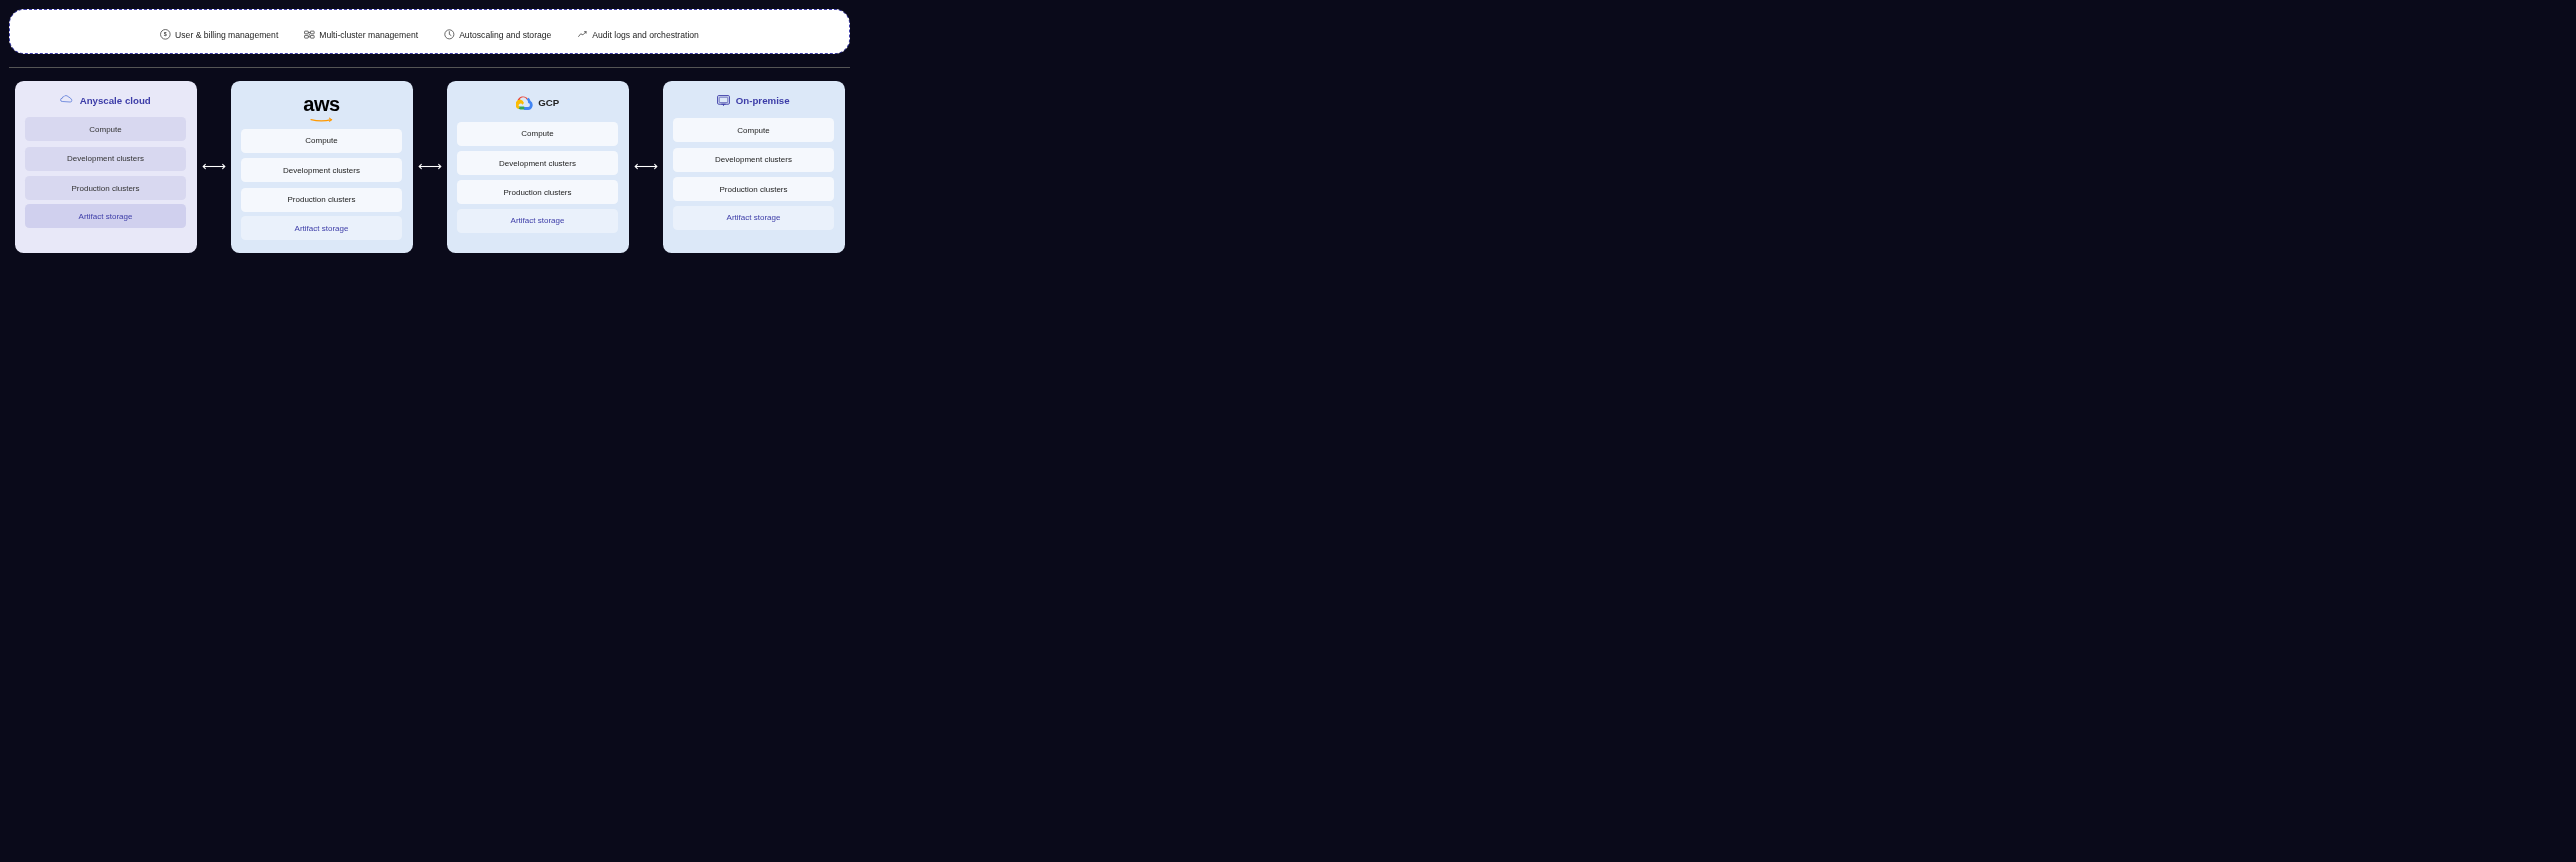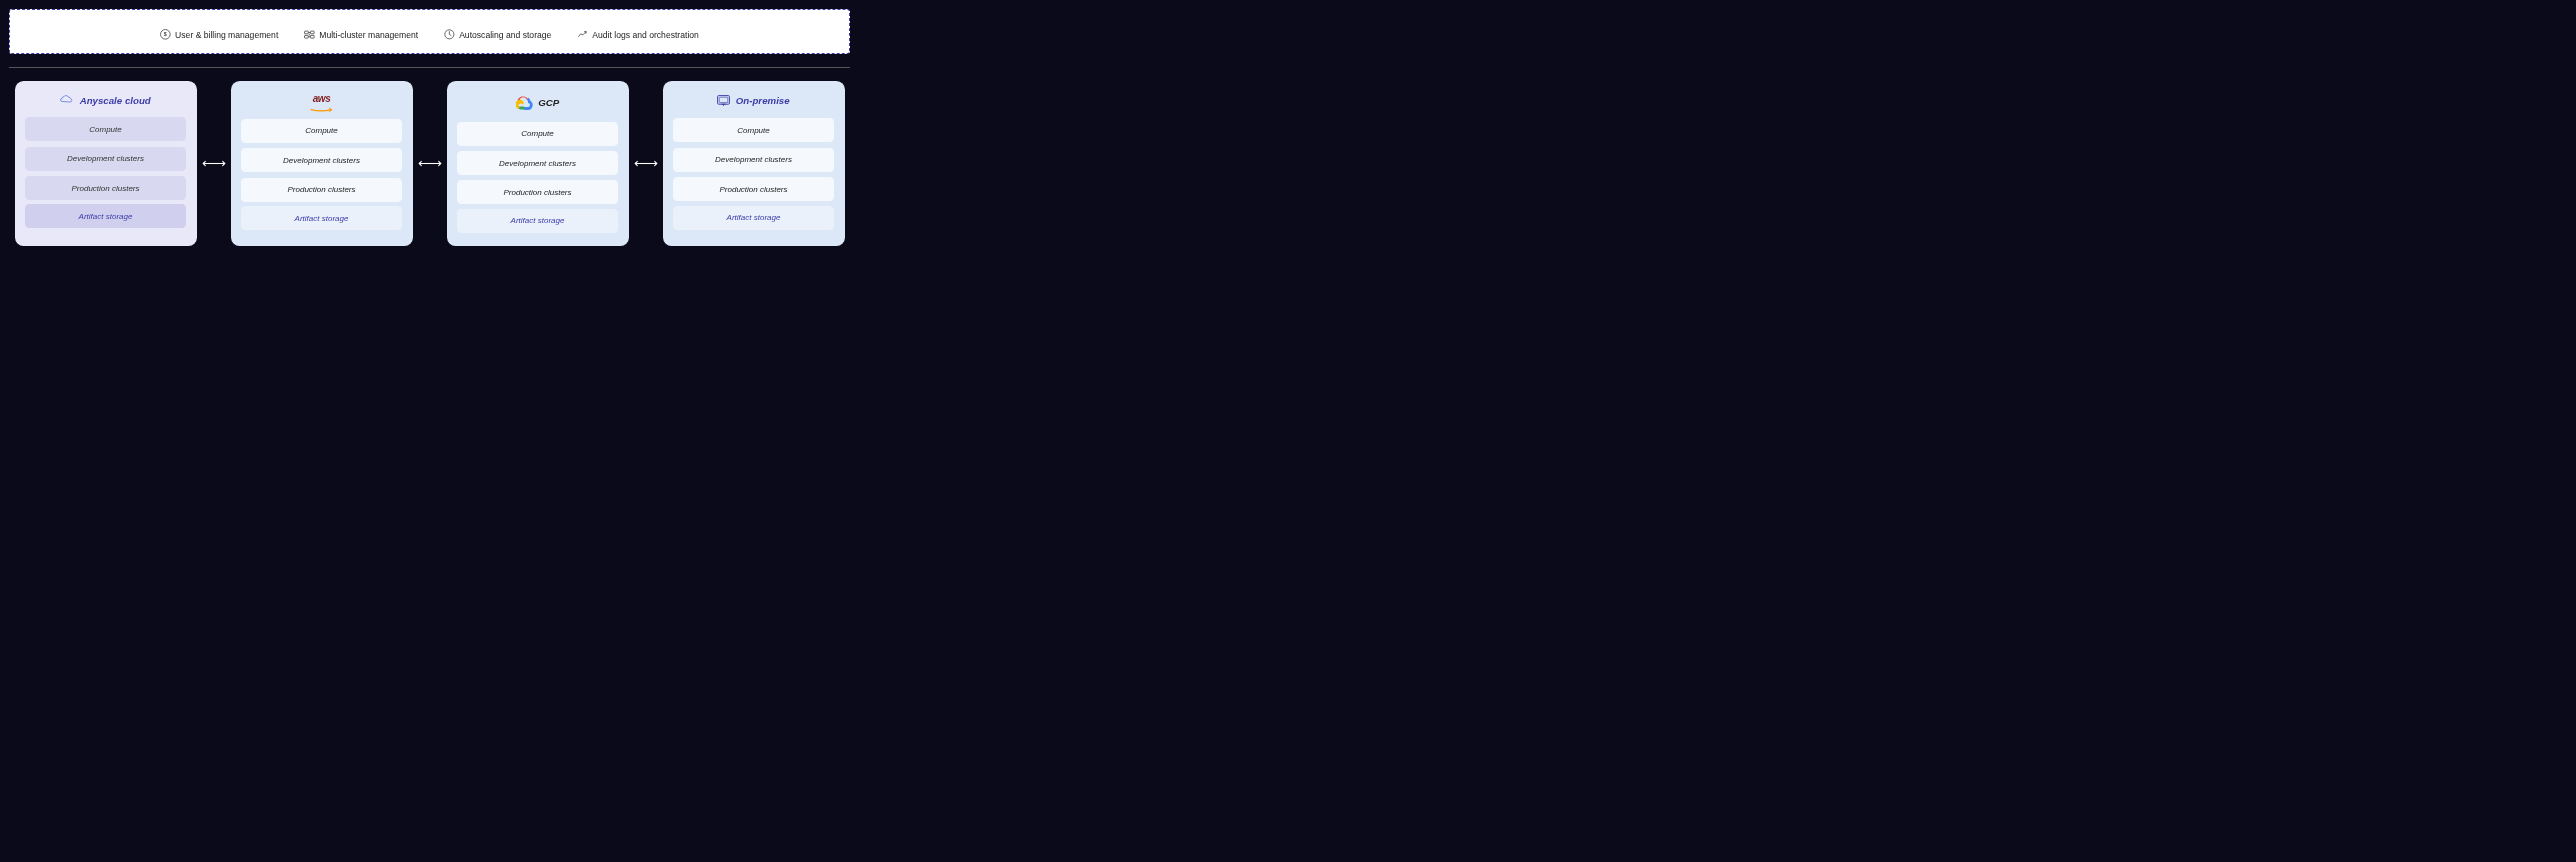--- a/index.html
+++ b/index.html
@@ -12,21 +12,21 @@
       flex-direction: column;
       align-items: center;
       padding: 8.6px;
     }
 
     
     .control-plane-box {
       width: 100%;
       background: white;
       border: 1.3px dashed #3d3da8;
-      border-radius: 3px;
+      border-radius: 15px;
       padding: 9.7px 13px 11.8px;
       margin-bottom: 13px;
     }
     .control-plane-title {
       text-align: center;
       font-size: 11.8px;
       font-weight: 700;
       color: #3d3da8;
       margin-bottom: 9.7px;
     }
@@ -49,21 +49,20 @@
       color: #444;
     }
 
     
     .cards-section {
       width: 100%;
       display: flex;
       gap: 0;
       align-items: stretch;
       justify-content: center;
-      font-style: italic;
     }
 
     .arrow-connector {
       display: flex;
       align-items: center;
       justify-content: center;
       width: 34px;
       flex-shrink: 0;
       font-size: 11.8px;
       color: white;
@@ -142,23 +141,23 @@
     }
 
     
     .aws-logo {
       display: flex;
       flex-direction: column;
       align-items: center;
       line-height: 1;
     }
     .aws-text {
-      font-size: 10px;
+      font-size: 20px;
       font-weight: 900;
-      color: #7f1d1d;
+      color: #000000;
       letter-spacing: -0.5px;
       font-family: 'Amazon Ember', Arial, sans-serif;
     }
     .aws-arrow {
       width: 22.5px;
       height: 4.3px;
       position: relative;
     }
     .aws-arrow svg {
       width: 22.5px;

